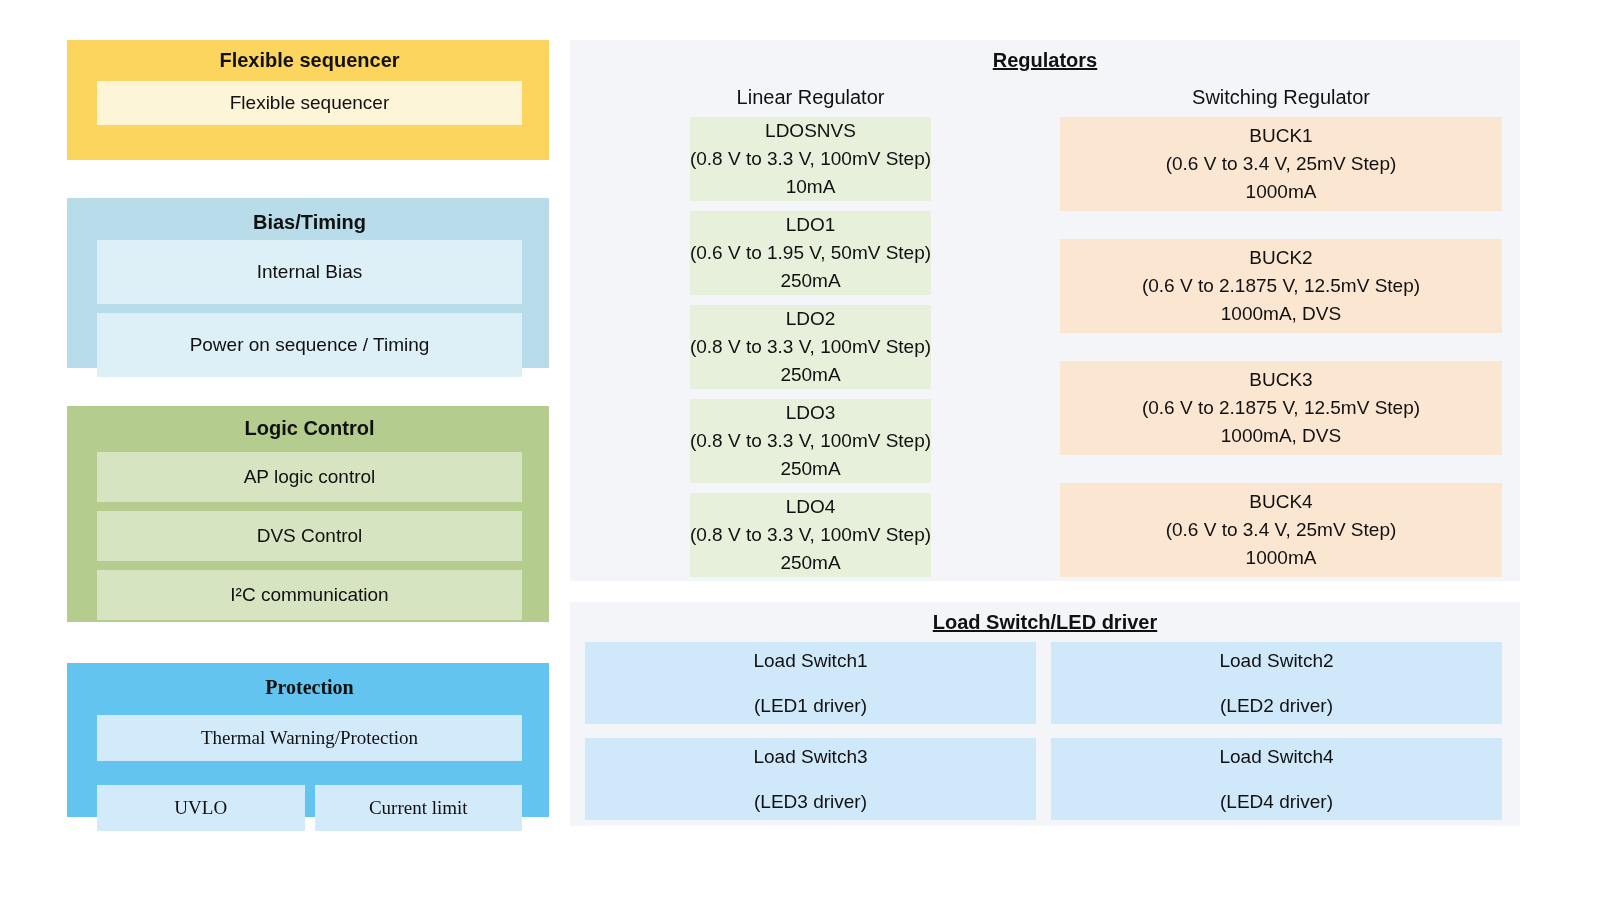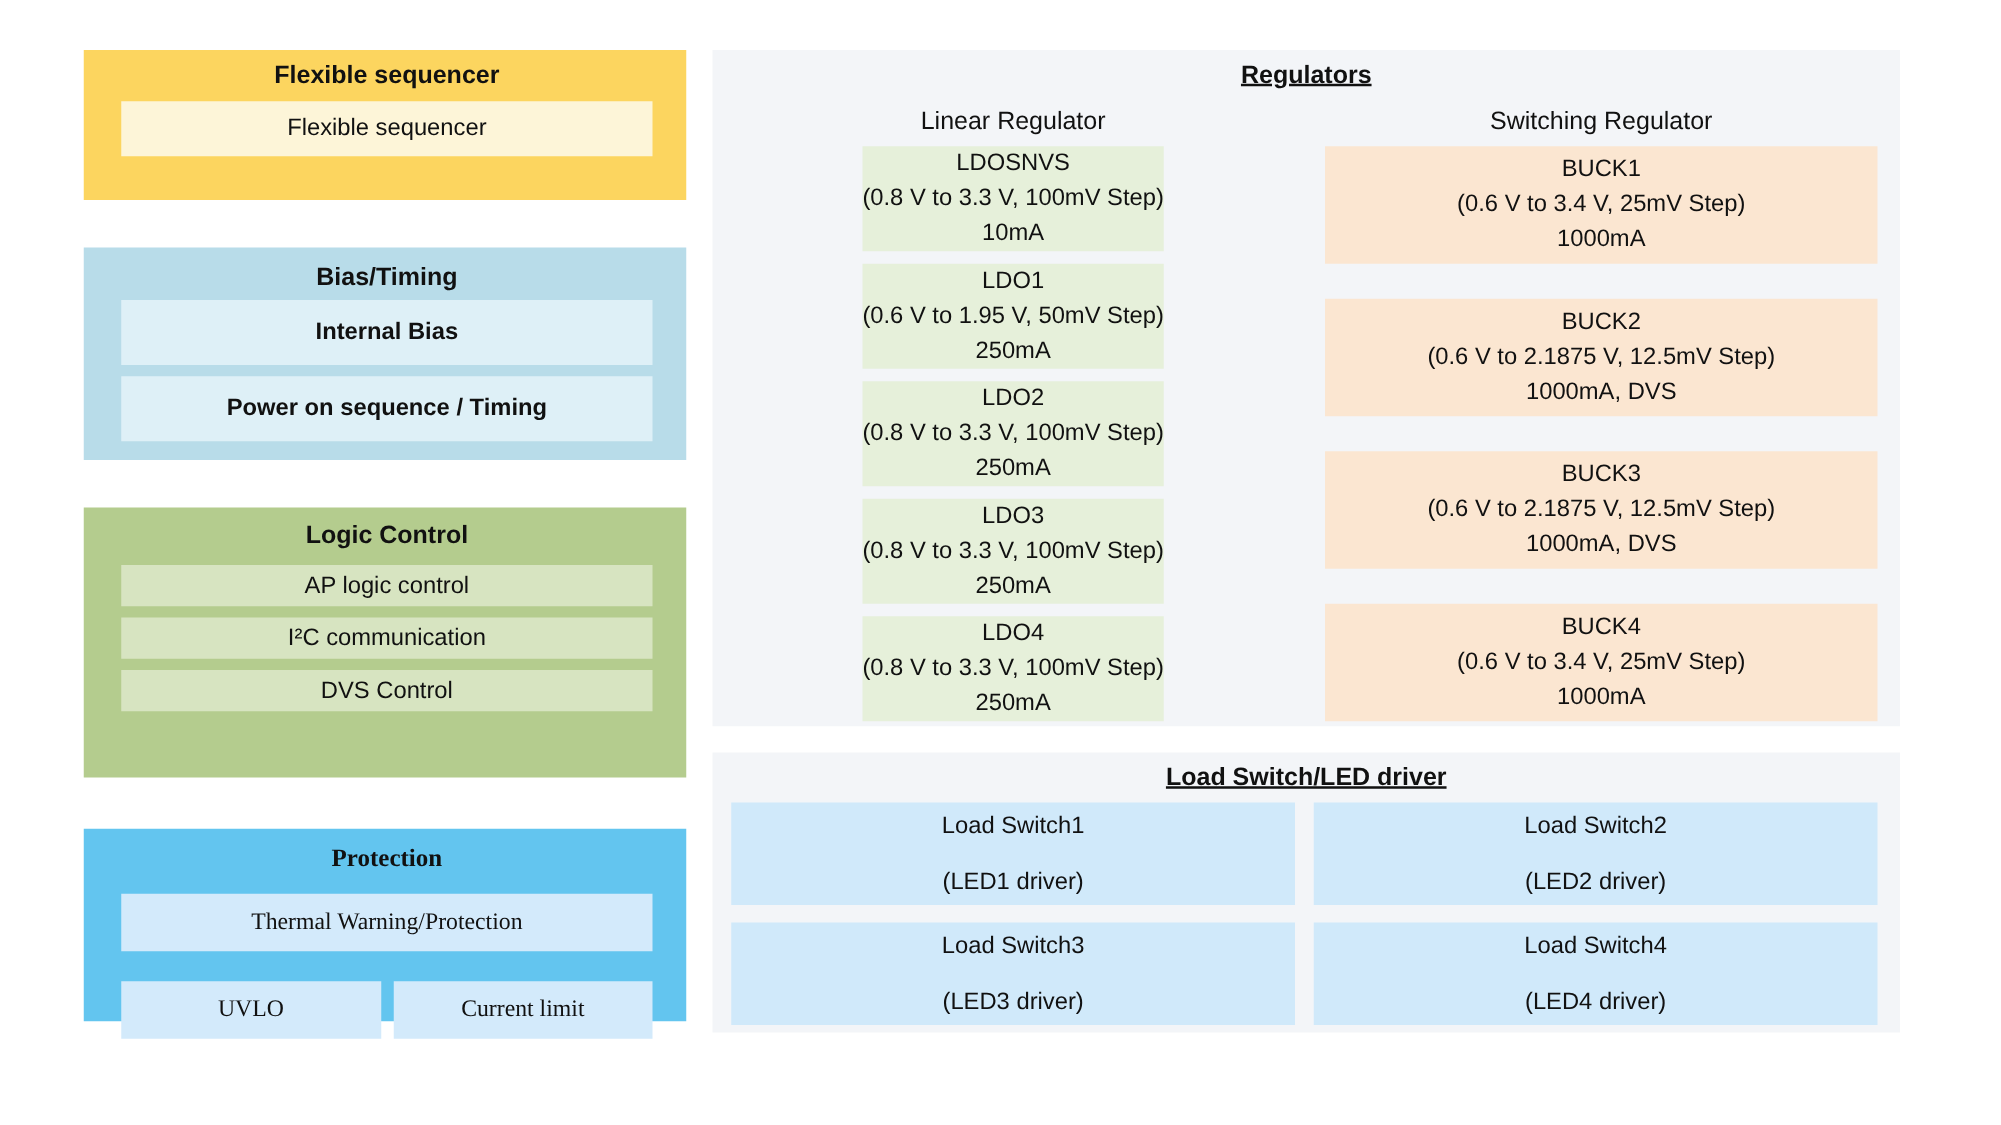--- a/index.html
+++ b/index.html
@@ -13,25 +13,25 @@
   .block-title{font-weight:bold;font-size:20px;line-height:24px;text-align:center;}
   .inner-cell{
     font-size:19px;line-height:24px;text-align:center;box-sizing:border-box;
     display:flex;align-items:center;justify-content:center;
   }
   .blk-fs{top:40px;height:120px;background:var(--flexible-sequencer-bg);}
   .blk-fs .block-title{padding-top:8px;}
   .blk-fs .inner-cell{margin-top:9px;height:44px;background:var(--flexible-sequencer-item-bg);}
   .blk-bias{top:198px;height:170px;background:var(--bias-bg);}
   .blk-bias .block-title{padding-top:12px;}
-  .blk-bias .inner-cell{height:52px;background:var(--bias-item-bg);margin-top:9px;font-weight:bold;}
+  .blk-bias .inner-cell{height:64px;background:var(--bias-item-bg);margin-top:9px;}
   .blk-bias .inner-cell.first{margin-top:6px;}
   .blk-logic{top:406px;height:216px;background:var(--logic-bg);}
   .blk-logic .block-title{padding-top:10px;}
-  .blk-logic .inner-cell{height:33px;background:var(--logic-item-bg);margin-top:9px;}
+  .blk-logic .inner-cell{height:50px;background:var(--logic-item-bg);margin-top:9px;}
   .blk-logic .inner-cell.first{margin-top:12px;}
   .blk-prot{top:663px;height:154px;background:var(--protection-bg);font-family:Liberation Serif, serif;}
   .blk-prot .block-title{padding-top:12px;}
   .blk-prot .inner-cell{height:46px;background:var(--protection-item-bg);margin-top:24px;}
   .blk-prot .inner-cell.first{margin-top:16px;}
   .split-row{display:flex;gap:10px;}
   .split-row .inner-cell{flex:1;}
   
   .section{position:absolute;left:570px;width:950px;background:var(--section-bg);box-sizing:border-box;}
   .section-title{font-weight:bold;font-size:20px;line-height:24px;text-align:center;padding-top:8px;text-decoration:underline;}
@@ -71,22 +71,22 @@
 
   <section class="block blk-bias">
     <div class="block-title">Bias/Timing</div>
     <div class="inner-cell first">Internal Bias</div>
     <div class="inner-cell">Power on sequence / Timing</div>
   </section>
 
   <section class="block blk-logic">
     <div class="block-title">Logic Control</div>
     <div class="inner-cell first">AP logic control</div>
+    <div class="inner-cell">DVS Control</div>
     <div class="inner-cell">I²C communication</div>
-    <div class="inner-cell">DVS Control</div>
   </section>
 
   <section class="block blk-prot">
     <div class="block-title">Protection</div>
     <div class="inner-cell first">Thermal Warning/Protection</div>
     <div class="split-row">
       <div class="inner-cell">UVLO</div>
       <div class="inner-cell">Current limit</div>
     </div>
   </section>

